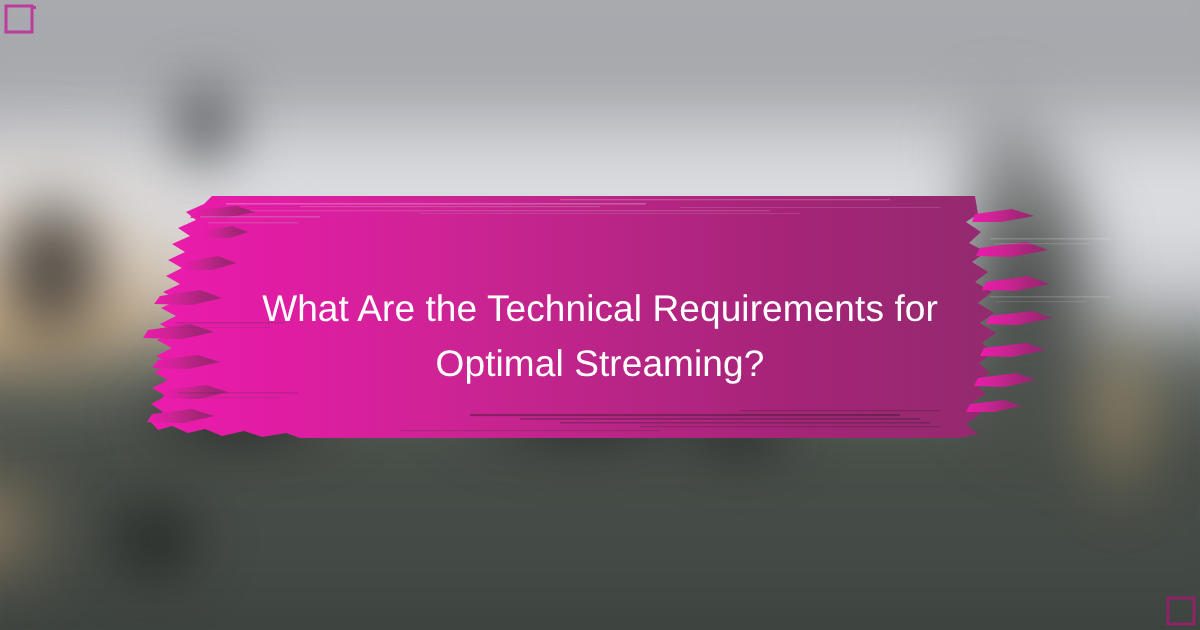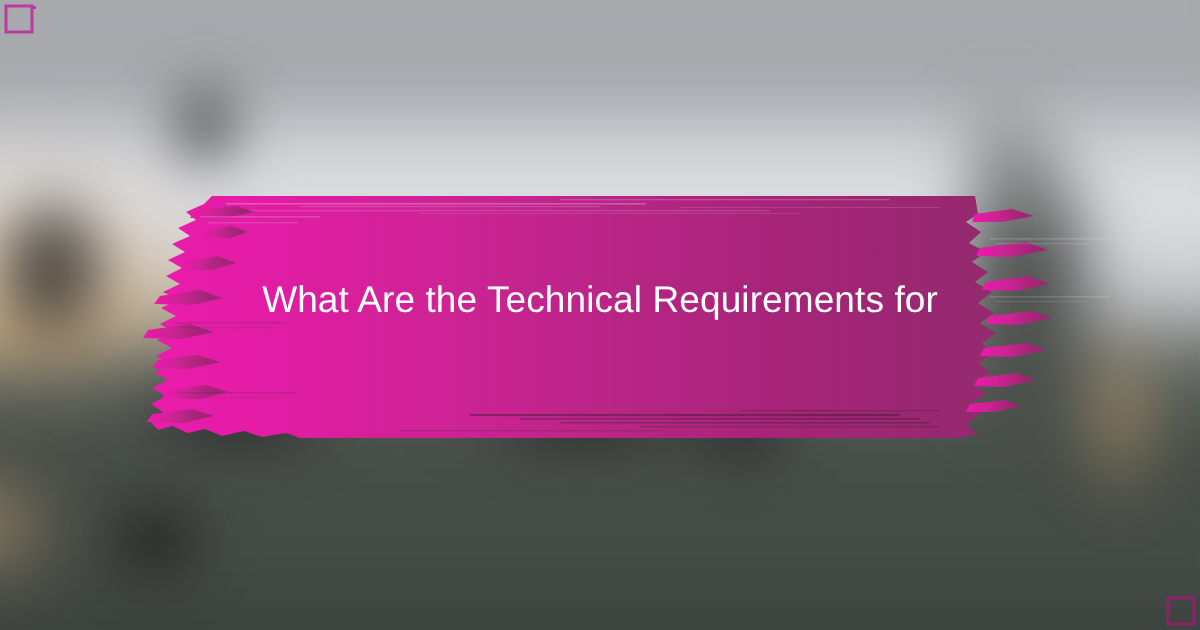--- a/index.html
+++ b/index.html
@@ -142,21 +142,21 @@
     position: absolute;
     left: 0;
     right: 0;
     top: 272px;
     text-align: center;
     padding: 0 200px;
     box-sizing: border-box;
   }
 
   .title {
-    margin: 0;
+    margin: 9px;
     color: #ffffff;
     font-size: 37px;
     font-weight: 400;
     line-height: 55px;
     letter-spacing: 0.1px;
     text-rendering: geometricPrecision;
   }
 </style>
 </head>
 <body>
@@ -295,16 +295,17 @@
         <path d="M 1163,615.5 L 1062,615.5" stroke="url(#frameGradHb)" stroke-width="3" fill="none"></path>
         <path d="M 1192.5,597 L 1192.5,484" stroke="url(#frameGradVb)" stroke-width="3" fill="none"></path>
         <path d="M 1185.5,593 L 1185.5,492" stroke="url(#frameGradVb)" stroke-width="3" fill="none"></path>
       </g>
     </svg>
   </div>
 
   <div class="title-block">
     <h1 class="title">
       <span>What Are the Technical Requirements for</span><br>
+      <span>Optimal Streaming?</span>
     </h1>
   </div>
 
 </div>
 
 </body></html>

